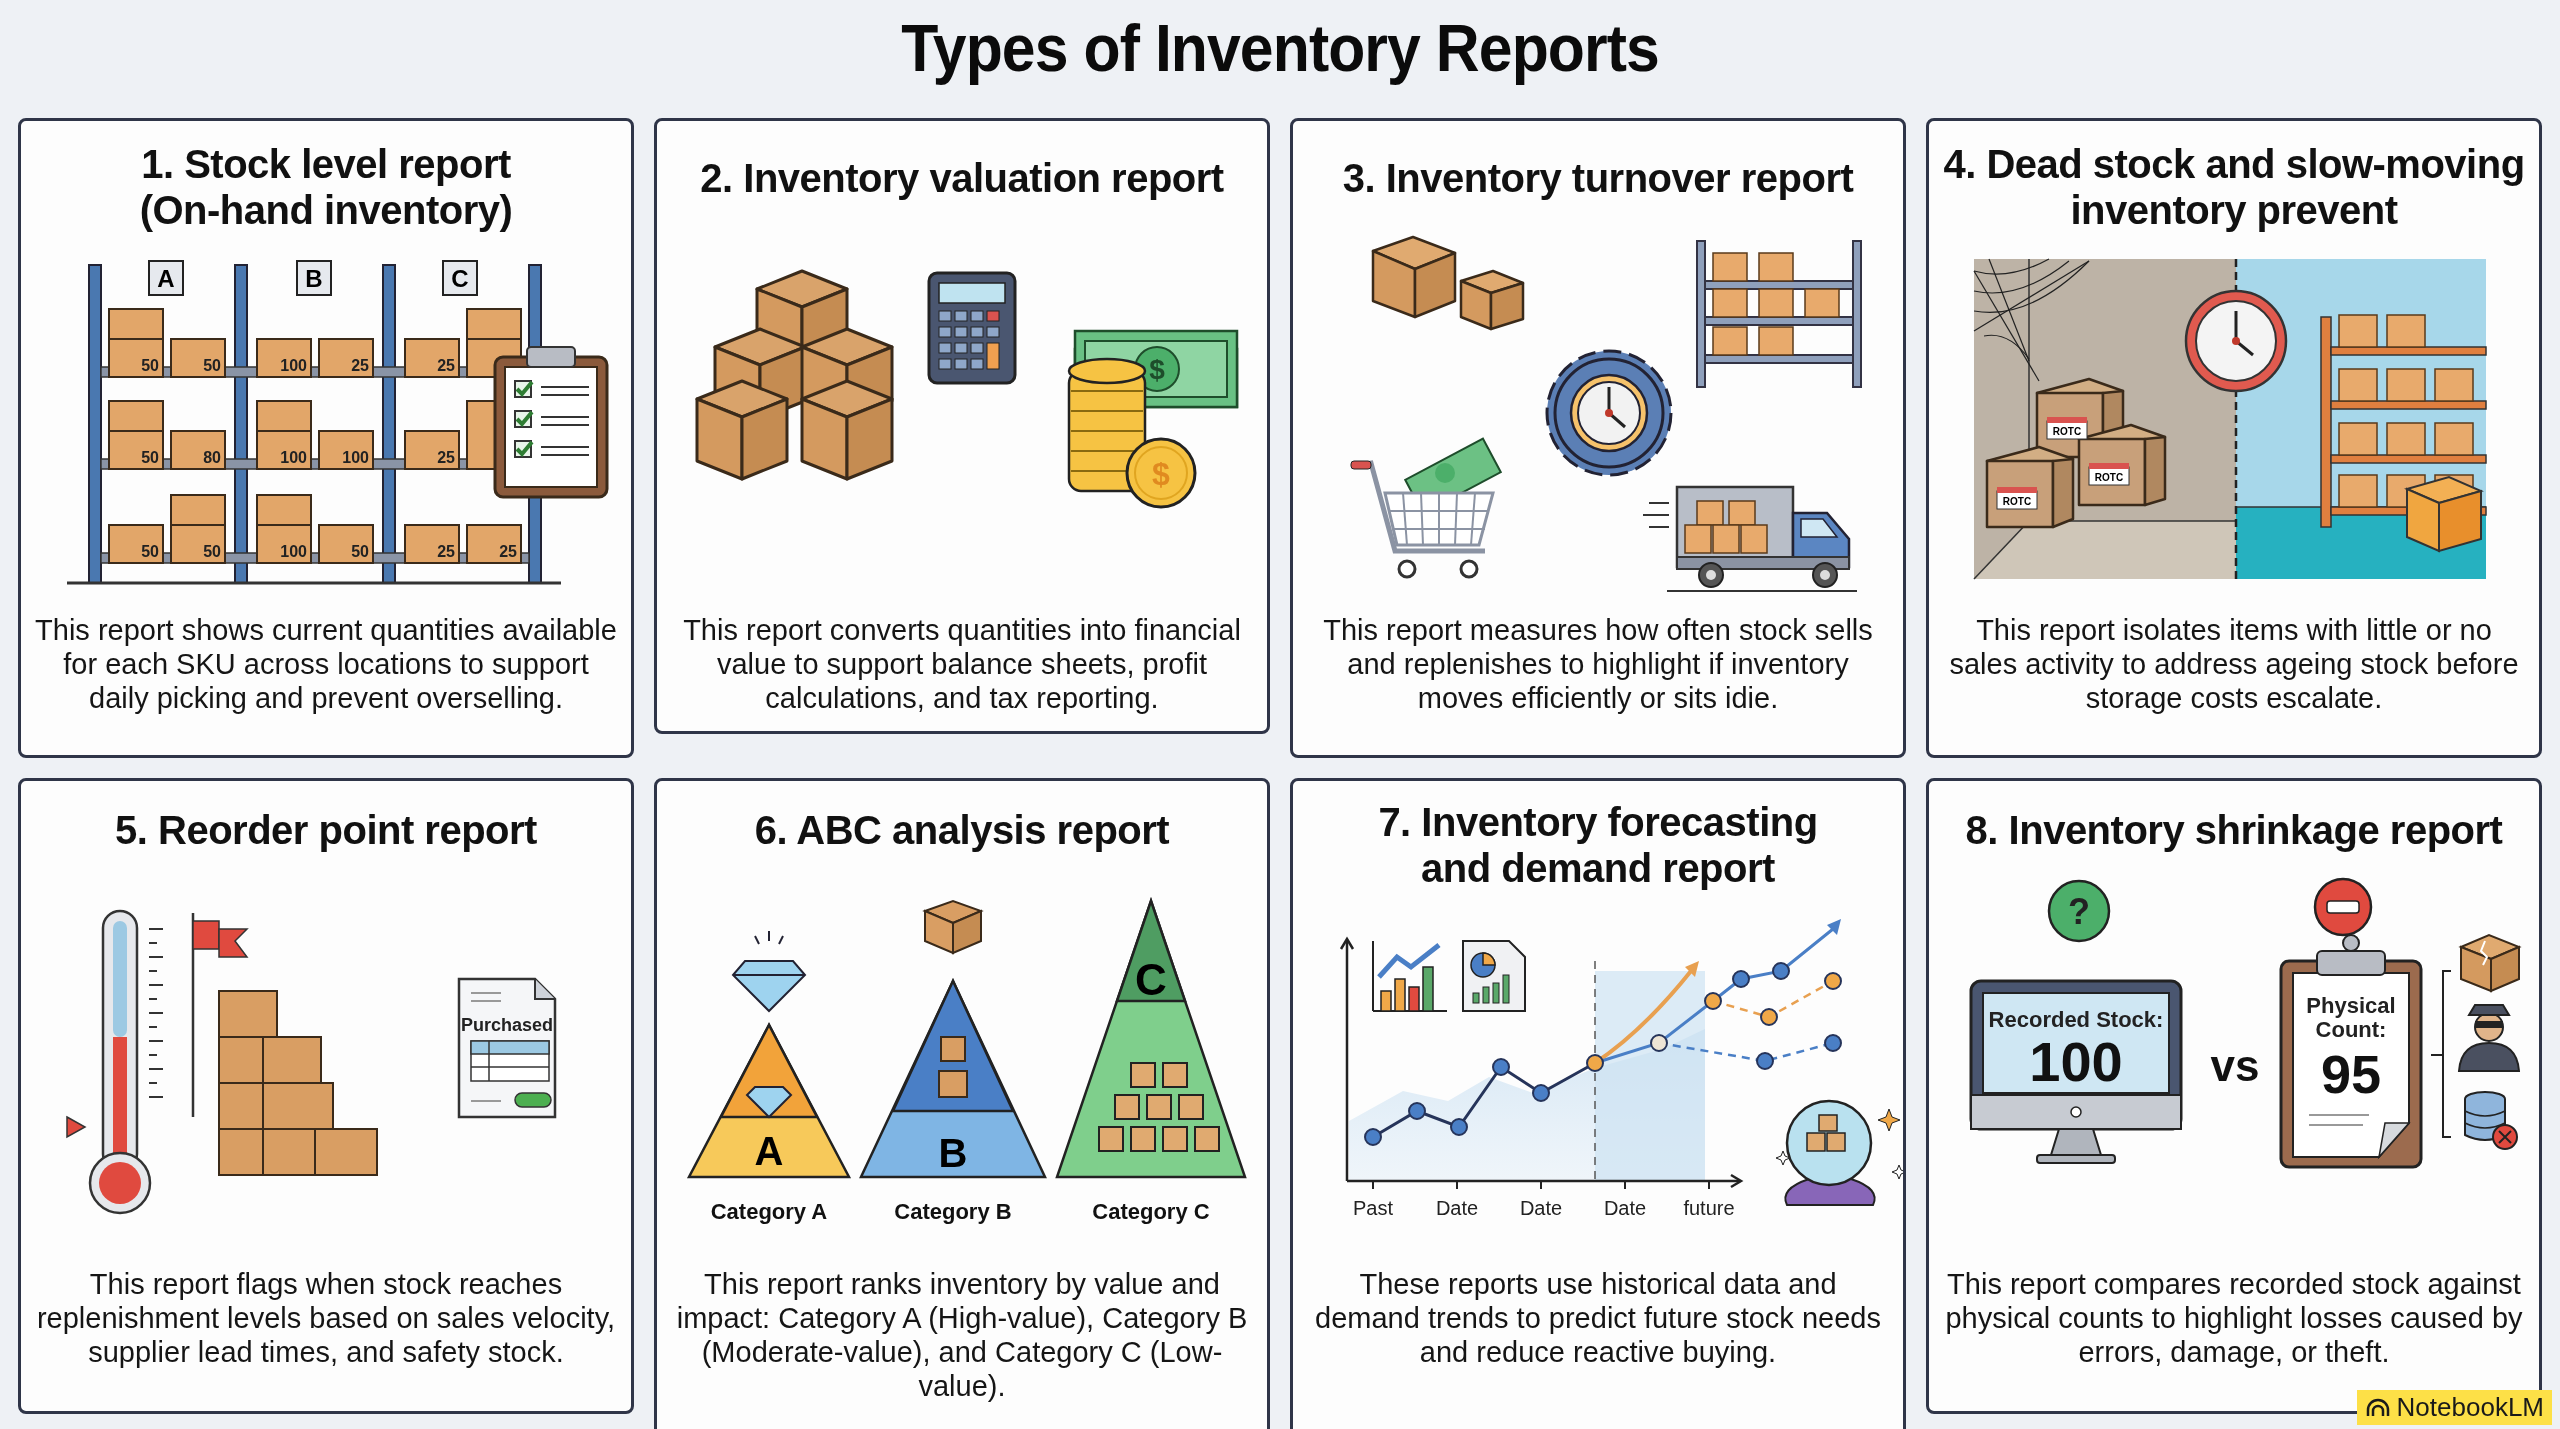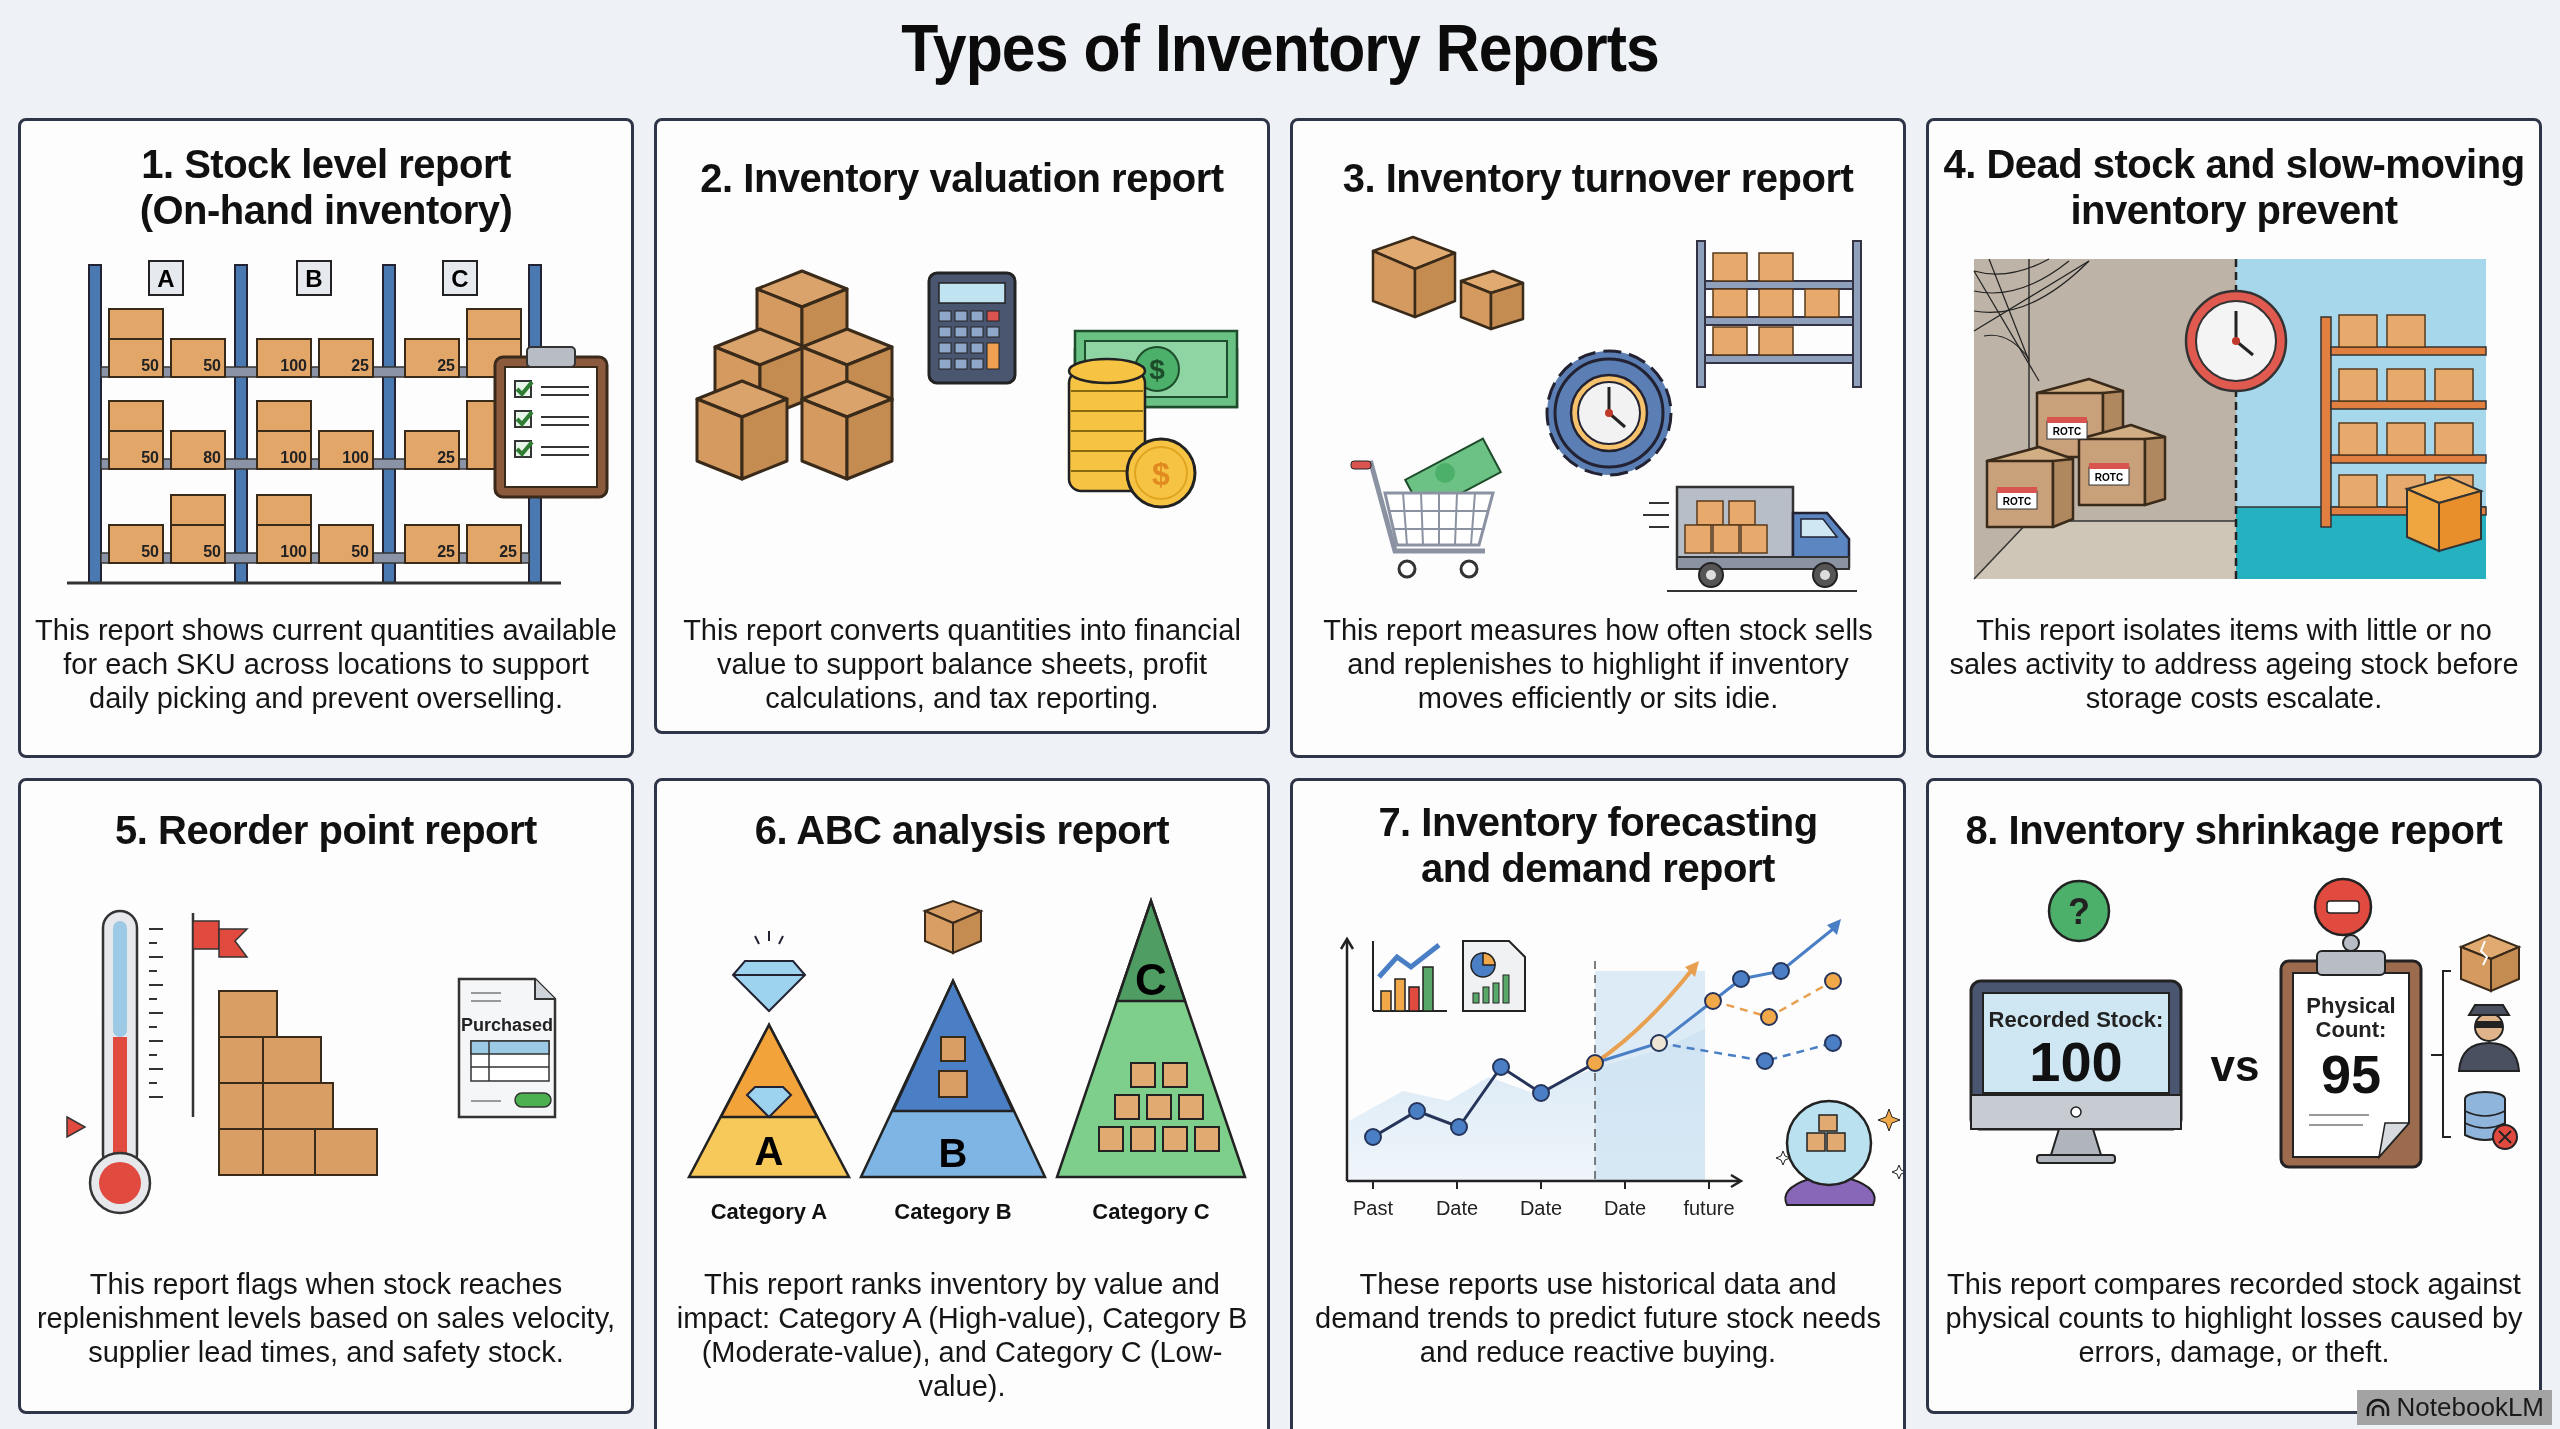--- a/index.html
+++ b/index.html
@@ -31,21 +31,21 @@
   }
   .card-desc {
     position: absolute; left: 14px; right: 14px;
     text-align: center; font-size: 29px; line-height: 34px;
     color: #151515;
   }
   .illus { position: absolute; left: 0; top: 0; }
   .watermark {
     position: absolute; right: 8px; bottom: 4px;
     display: flex; align-items: center; gap: 6px;
-    font-size: 26px; color: #1a1a1a; background: #a3a3a3;
+    font-size: 26px; color: #1a1a1a; background: #fde047;
     padding: 2px 8px;
   }
 </style>
 </head>
 <body>
 
 <div class="page-title">Types of Inventory Reports</div>
 
 <div class="card" style="left:18px; top:118px; height:640px;">
   <div class="card-title" style="top:20px;">

